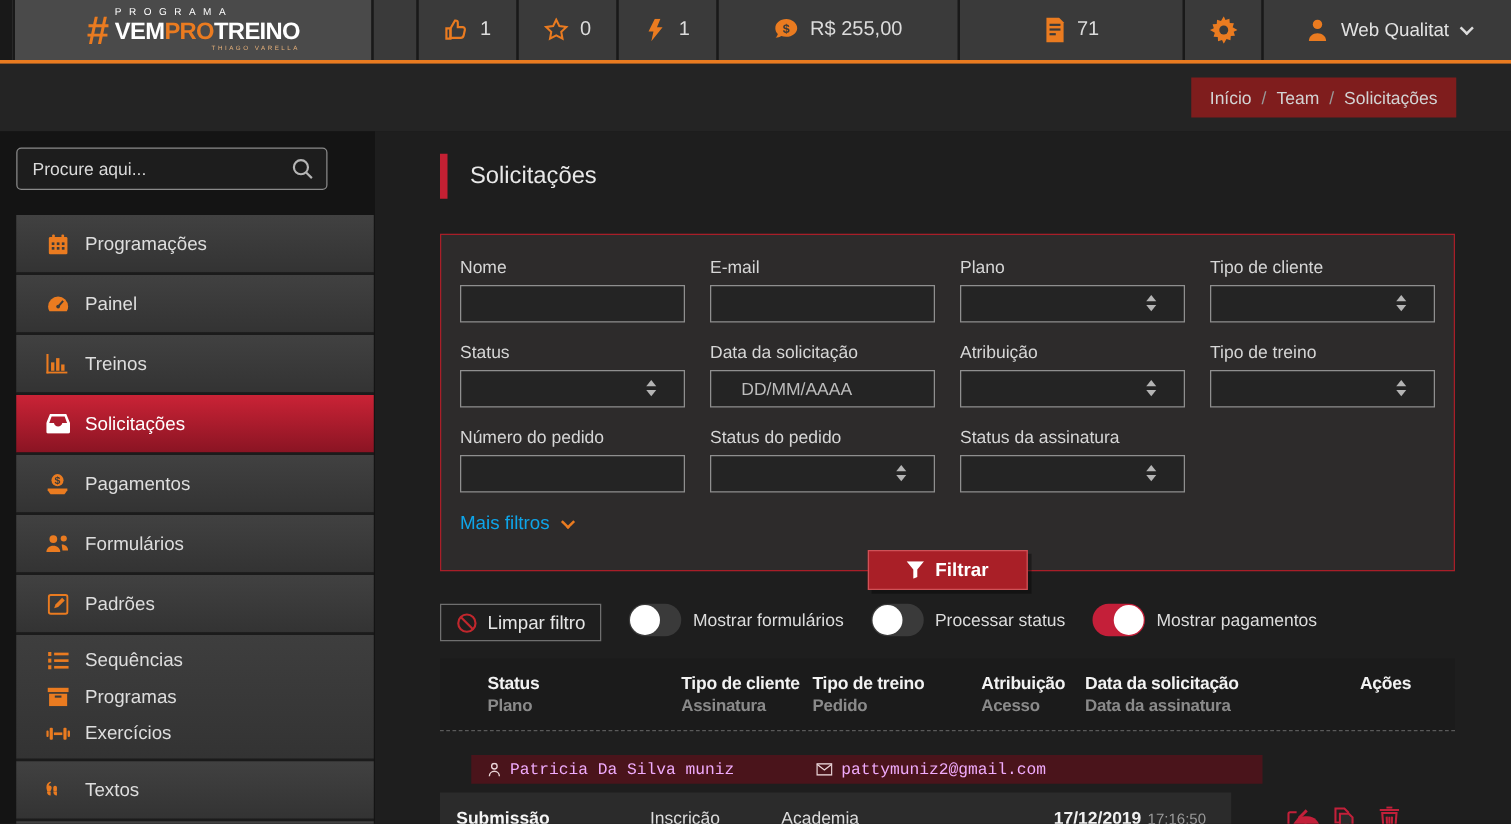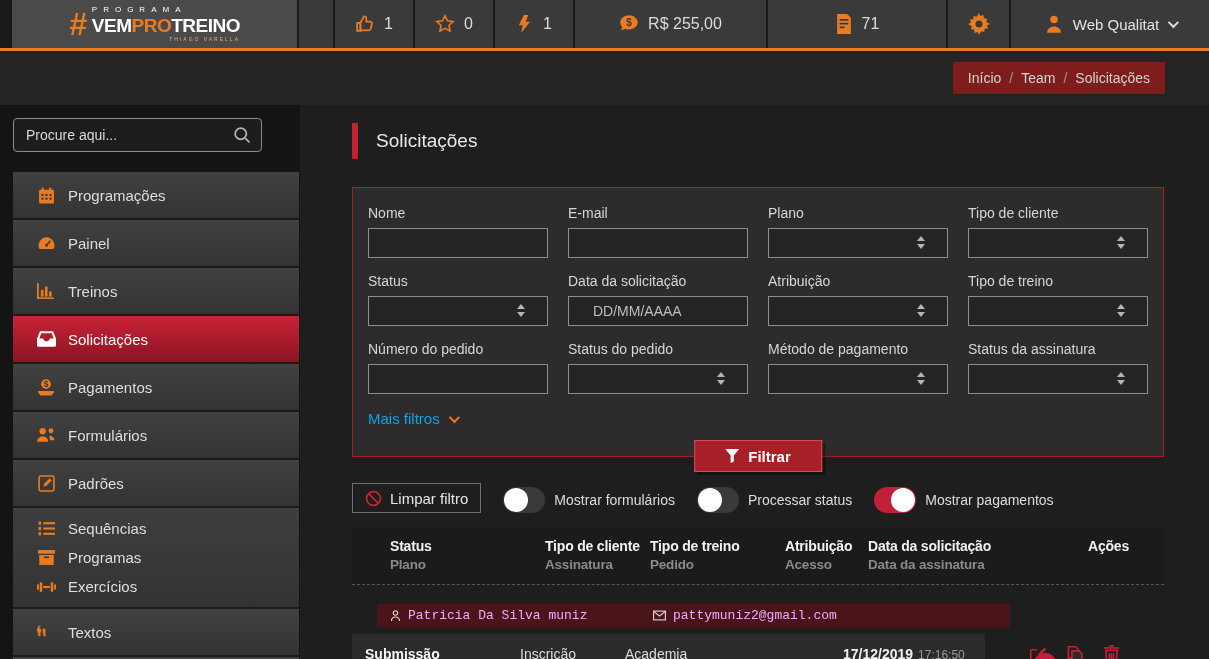--- a/index.html
+++ b/index.html
@@ -83,21 +83,21 @@
 
   .more-filters { display:inline-flex; align-items:center; gap:9px; margin-top:16px;
     color:#0ea5e9; font-size:15px; cursor:pointer; }
   .more-filters .chev { border-color:#ea7b20; }
 
   .filter-btn { position:absolute; left:50%; bottom:-16px; transform:translateX(-50%);
     height:32px; padding:0 30px; background:#a91f27; border:1px solid #cf5157;
     box-shadow:3px 3px 0 rgba(0,0,0,0.35); color:#ffffff; font-size:15px; font-weight:bold;
     display:flex; align-items:center; gap:9px; cursor:pointer; font-family:"Liberation Sans",sans-serif; }
 
-  .actions-row { display:flex; align-items:flex-end; margin-top:26px; gap:14px; }
+  .actions-row { display:flex; align-items:flex-start; margin-top:26px; gap:14px; }
   .clear-btn { display:flex; align-items:center; gap:8px; height:30px; padding:0 12px;
     border:1px solid #6f6f6f; background:transparent; color:#e5e5e5; font-size:15px; cursor:pointer;
     font-family:"Liberation Sans",sans-serif; }
   .tgl-group { display:flex; align-items:center; gap:9px; margin-left:8px; }
   .tgl { position:relative; width:42px; height:26px; border-radius:13px; background:#3a3a3a; cursor:pointer; flex:0 0 42px; }
   .tgl::after { content:""; position:absolute; top:1px; left:1px; width:24px; height:24px;
     border-radius:50%; background:#ffffff; }
   .tgl.on { background:#c41f39; }
   .tgl.on::after { left:auto; right:1px; }
   .tgl-label { color:#dddddd; font-size:14px; }
@@ -438,29 +438,20 @@
                 </span>
               </div>
           </div>
 
           <div class="field">
             <label>Número do pedido</label>
             <input class="ctrl" type="text" style="">
           </div>
           <div class="field">
             <label>Status do pedido</label>
-            <div class="ctrl select">
-                <span class="spin">
-                  <i class="up"></i>
-                  <i class="dn"></i>
-                </span>
-              </div>
-          </div>
-          <div class="field">
-            <label>Método de pagamento</label>
             <div class="ctrl select">
                 <span class="spin">
                   <i class="up"></i>
                   <i class="dn"></i>
                 </span>
               </div>
           </div>
           <div class="field">
             <label>Status da assinatura</label>
             <div class="ctrl select">

